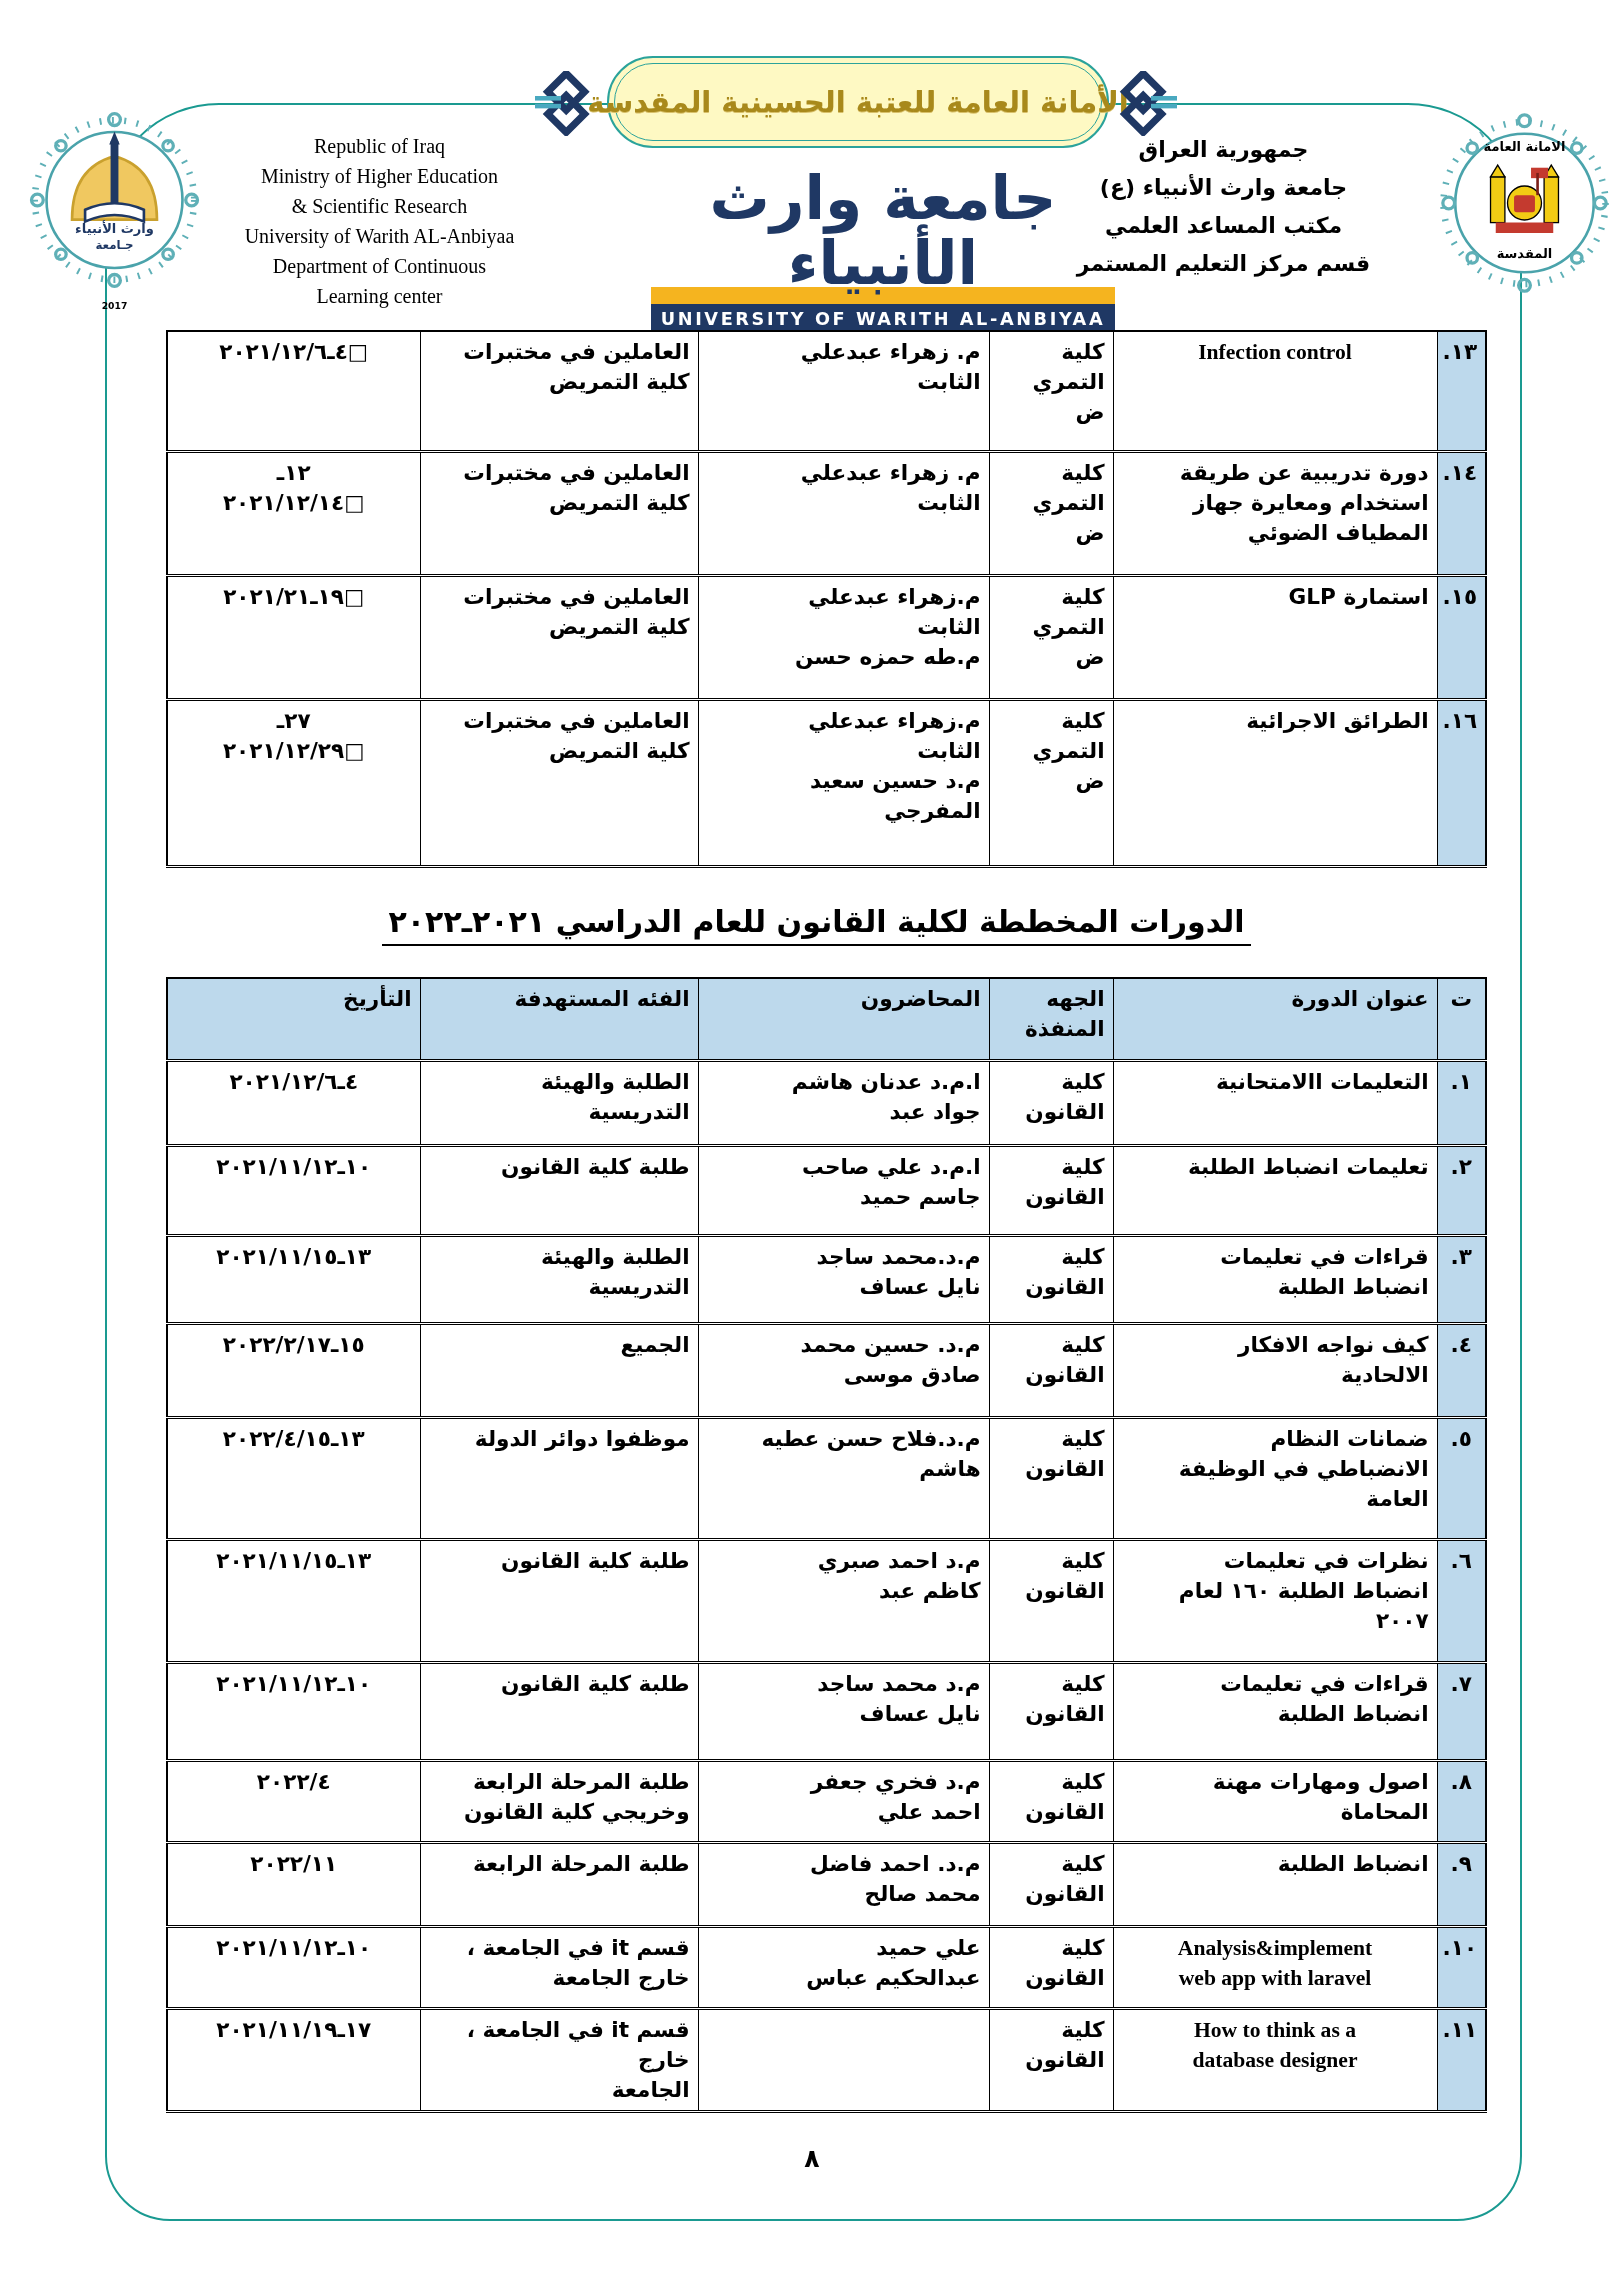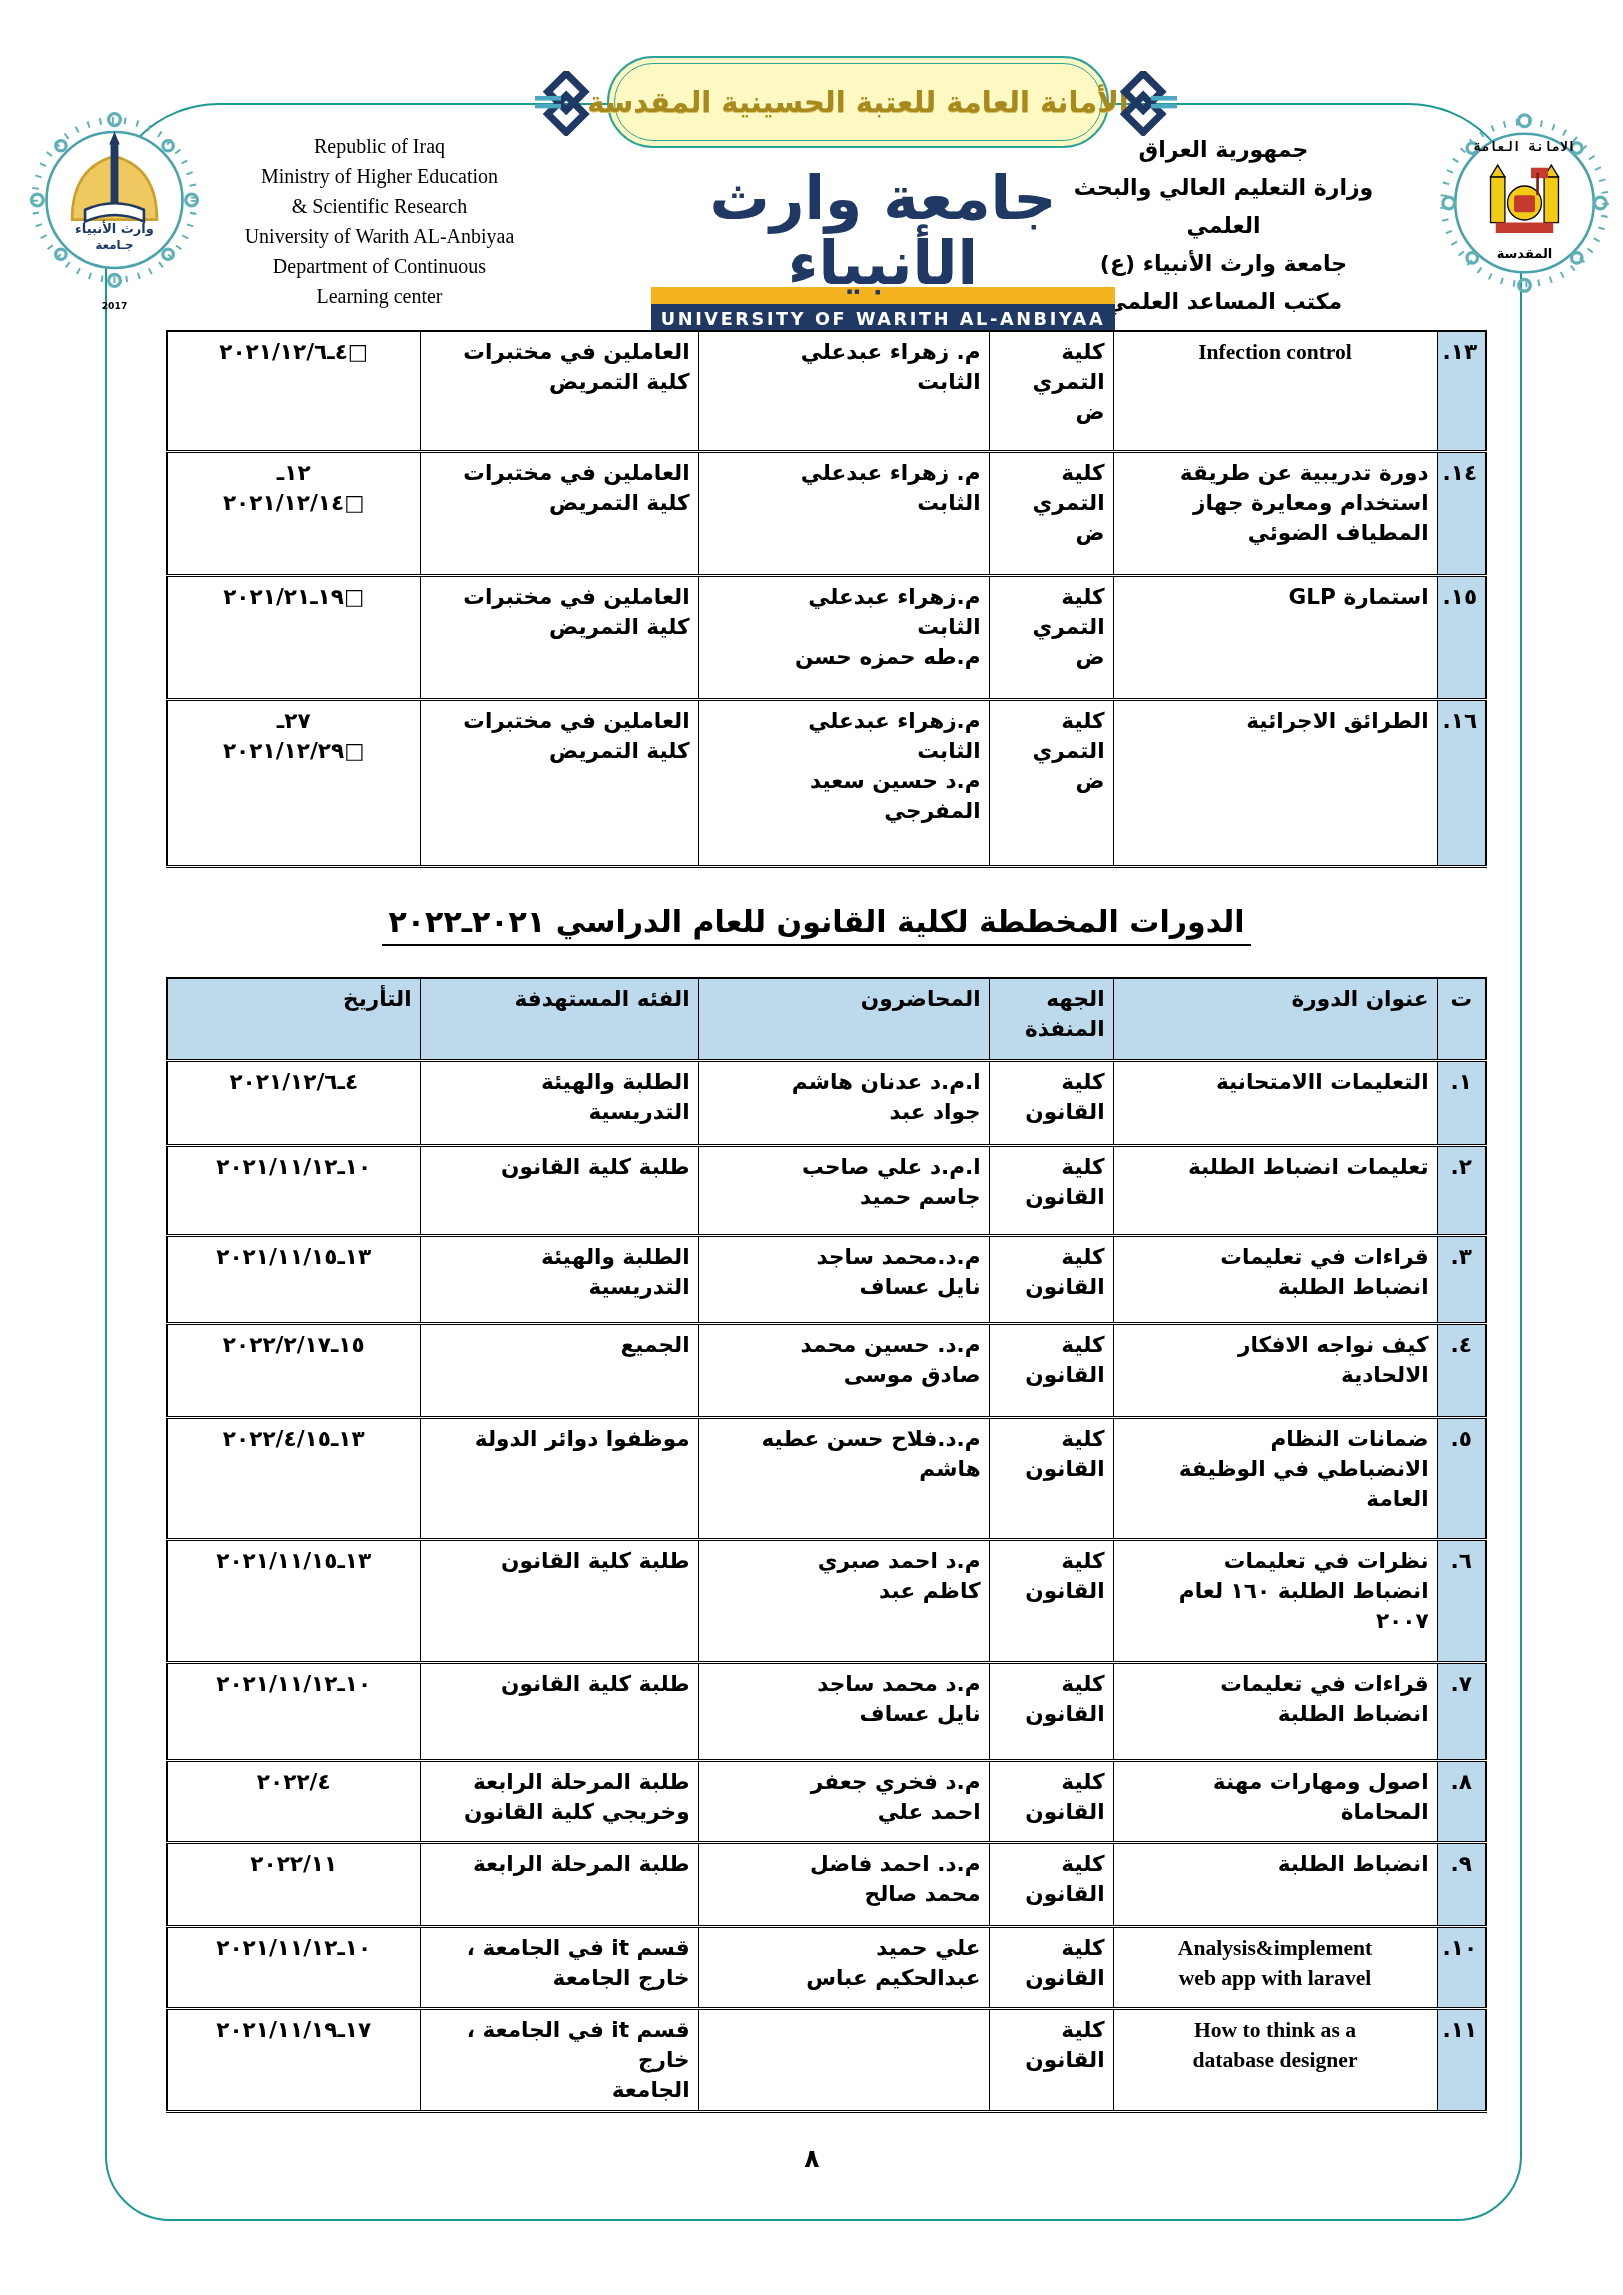--- a/index.html
+++ b/index.html
@@ -120,21 +120,21 @@
     <rect x="88" y="110" width="22" height="70" fill="#f2cc14" stroke="#000" stroke-width="2"></rect>
     <rect x="170" y="110" width="22" height="70" fill="#f2cc14" stroke="#000" stroke-width="2"></rect>
     <path d="M99 92 L110 110 L88 110 Z" fill="#f2cc14" stroke="#000" stroke-width="2"></path>
     <path d="M181 92 L192 110 L170 110 Z" fill="#f2cc14" stroke="#000" stroke-width="2"></path>
     <circle cx="140" cy="150" r="26" fill="#f2cc14" stroke="#000" stroke-width="2"></circle>
     <rect x="124" y="138" width="32" height="26" rx="4" fill="#c43a2f"></rect>
     <rect x="150" y="96" width="26" height="16" fill="#c43a2f"></rect>
     <rect x="158" y="104" width="4" height="34" fill="#7a1f18"></rect>
     <path d="M96 180 L184 180 L184 196 L96 196 Z" fill="#c43a2f"></path>
   </svg>
-  <div class="tiny-ar" style="left:0;top:34px;font-size:13px;font-family:Liberation Mono, monospace;">الامانة العامة</div>
+  <div class="tiny-ar" style="left:0;top:34px;font-size:13px;">الامانة العامة</div>
   <div class="tiny-ar" style="left:0;top:141px;font-size:13px;">المقدسة</div>
 </div>
 
 <div class="abs pill-banner">
   <div class="pill-inner">
     <div class="pill-text">الأمانة العامة للعتبة الحسينية المقدسة</div>
   </div>
 </div>
 
 <div class="abs knot" style="left:535px;top:71px;">
@@ -166,21 +166,20 @@
   <div>Republic of Iraq</div>
   <div>Ministry of  Higher Education</div>
   <div>&amp; Scientific Research</div>
   <div>University of  Warith AL-Anbiyaa</div>
   <div>Department of Continuous</div>
   <div>Learning center</div>
 </div>
 
 <div class="abs arb-block">
   <div>جمهورية العراق</div>
-  <div>وزارة التعليم العالي والبحث العلمي</div>
   <div>جامعة وارث الأنبياء (ع)</div>
   <div>مكتب المساعد العلمي</div>
   <div>قسم مركز التعليم المستمر</div>
 </div>
 
 <div class="abs uni-logo">
   <div class="uni-callig">جامعة وارث الأنبياء</div>
   <div class="uni-bar-yellow"></div>
   <div class="uni-bar-navy">
     <span>UNIVERSITY  OF  WARITH  AL-ANBIYAA</span>

